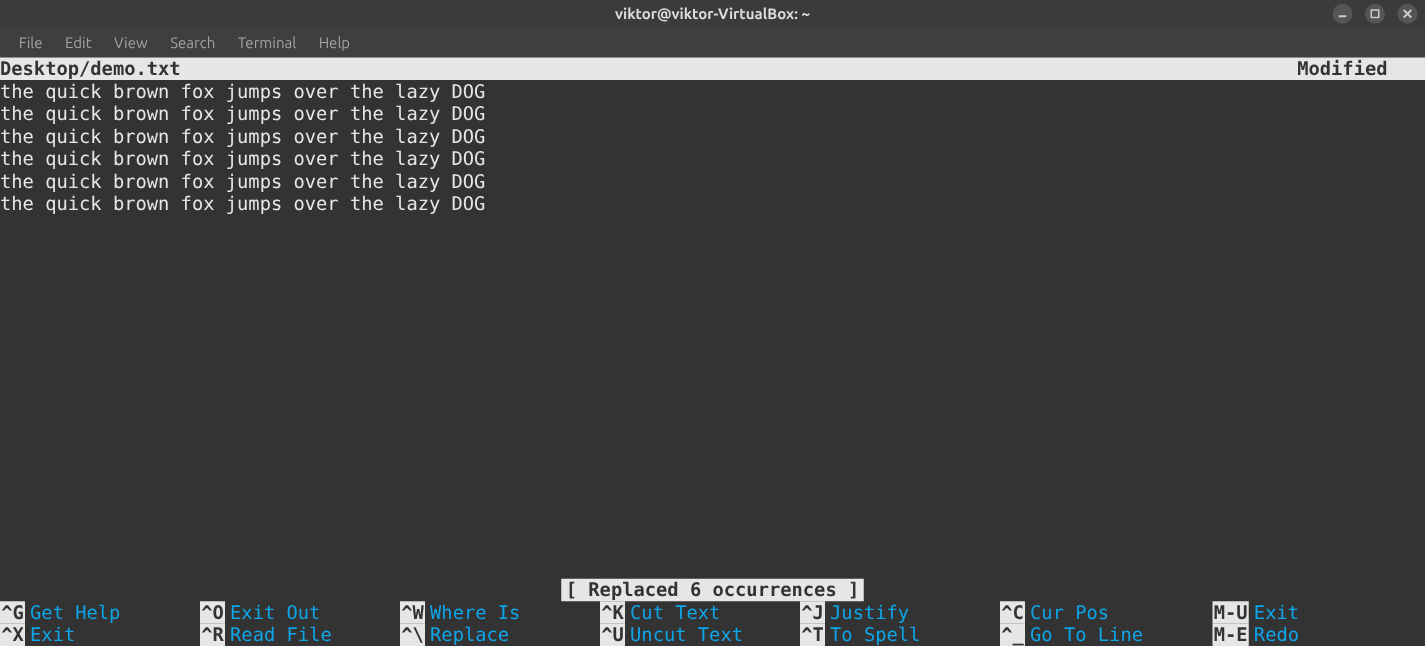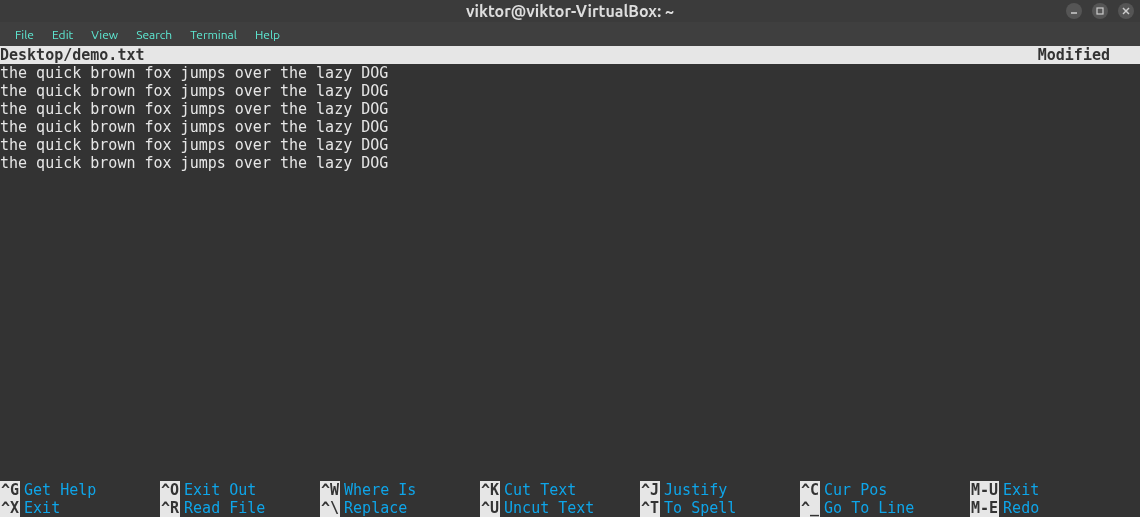--- a/index.html
+++ b/index.html
@@ -11,21 +11,21 @@
     font-size: 14px;
     overflow: hidden;
     position: relative;
   }
   
   .titlebar {
     height: 22px;
     background: #3b3b3b;
     color: #ddd;
     font-family: "Ubuntu", "DejaVu Sans", sans-serif;
-    font-size: 16px;
+    font-size: 12px;
     display: flex;
     align-items: center;
     justify-content: center;
     position: relative;
   }
   .titlebar .title { font-weight: bold; }
   .win-controls {
     position: absolute;
     right: 6px;
     top: 0;
@@ -48,21 +48,21 @@
   .win-btn svg { display:block; }
   
   .menubar {
     height: 24px;
     background: #3f3f3f;
     display: flex;
     align-items: center;
     padding: 0 6px;
     font-family: "Ubuntu","DejaVu Sans",sans-serif;
     font-size: 12px;
-    color: #5eead4;
+    color: #a3a3a3;
     gap: 0;
   }
   .menubar .menu-item {
     padding: 3px 9px;
     cursor: default;
   }
   
   .terminal {
     position: relative;
     height: calc(517px - 22px - 24px);
@@ -190,20 +190,23 @@
 
   <div class="content">
     <div class="line">the quick brown fox jumps over the lazy DOG</div>
     <div class="line">the quick brown fox jumps over the lazy DOG</div>
     <div class="line">the quick brown fox jumps over the lazy DOG</div>
     <div class="line">the quick brown fox jumps over the lazy DOG</div>
     <div class="line">the quick brown fox jumps over the lazy DOG</div>
     <div class="line">the quick brown fox jumps over the lazy DOG</div>
   </div>
 
+  <div class="status-wrap">
+    <span class="status">[ Replaced 6 occurrences ]</span>
+  </div>
 
   <div class="shortcuts">
     <div class="shortcut-row">
       <div class="sc col1"><span class="key">^G</span><span class="lbl">Get Help</span></div>
       <div class="sc col2"><span class="key">^O</span><span class="lbl">Exit Out</span></div>
       <div class="sc col3"><span class="key">^W</span><span class="lbl">Where Is</span></div>
       <div class="sc col4"><span class="key">^K</span><span class="lbl">Cut Text</span></div>
       <div class="sc col5"><span class="key">^J</span><span class="lbl">Justify</span></div>
       <div class="sc col6"><span class="key">^C</span><span class="lbl">Cur Pos</span></div>
       <div class="sc col7"><span class="key">M-U</span><span class="lbl">Exit</span></div>

